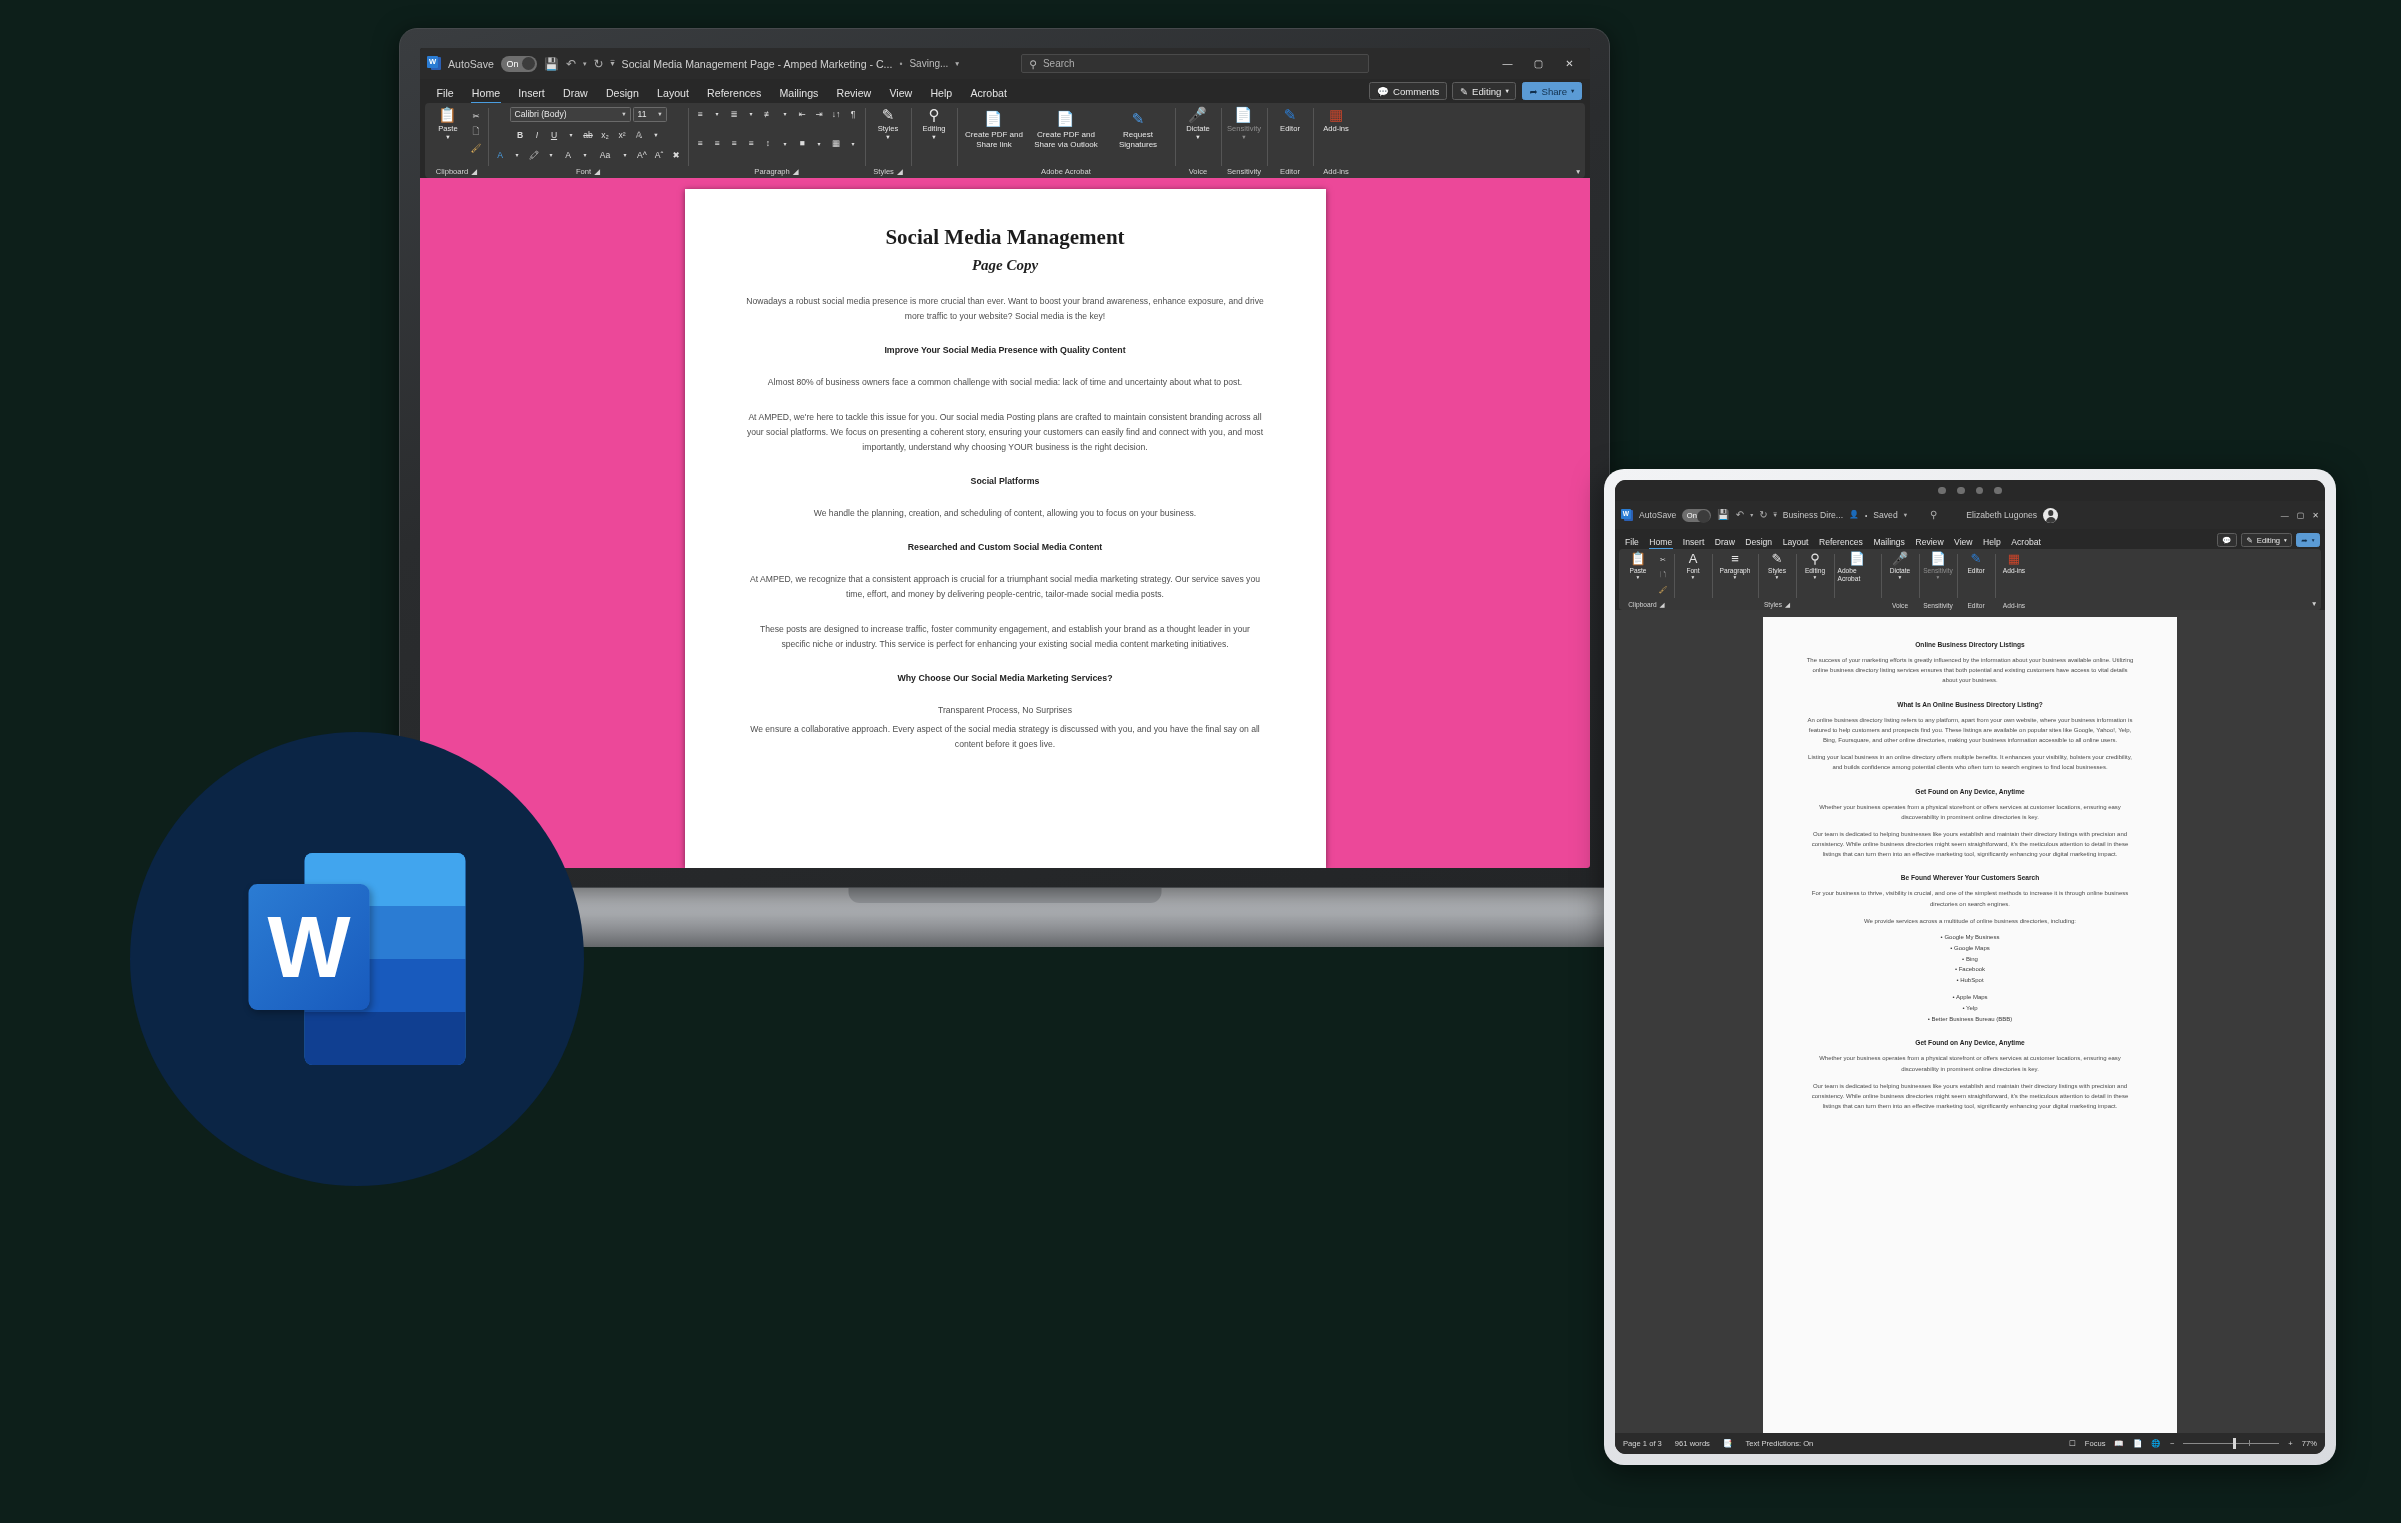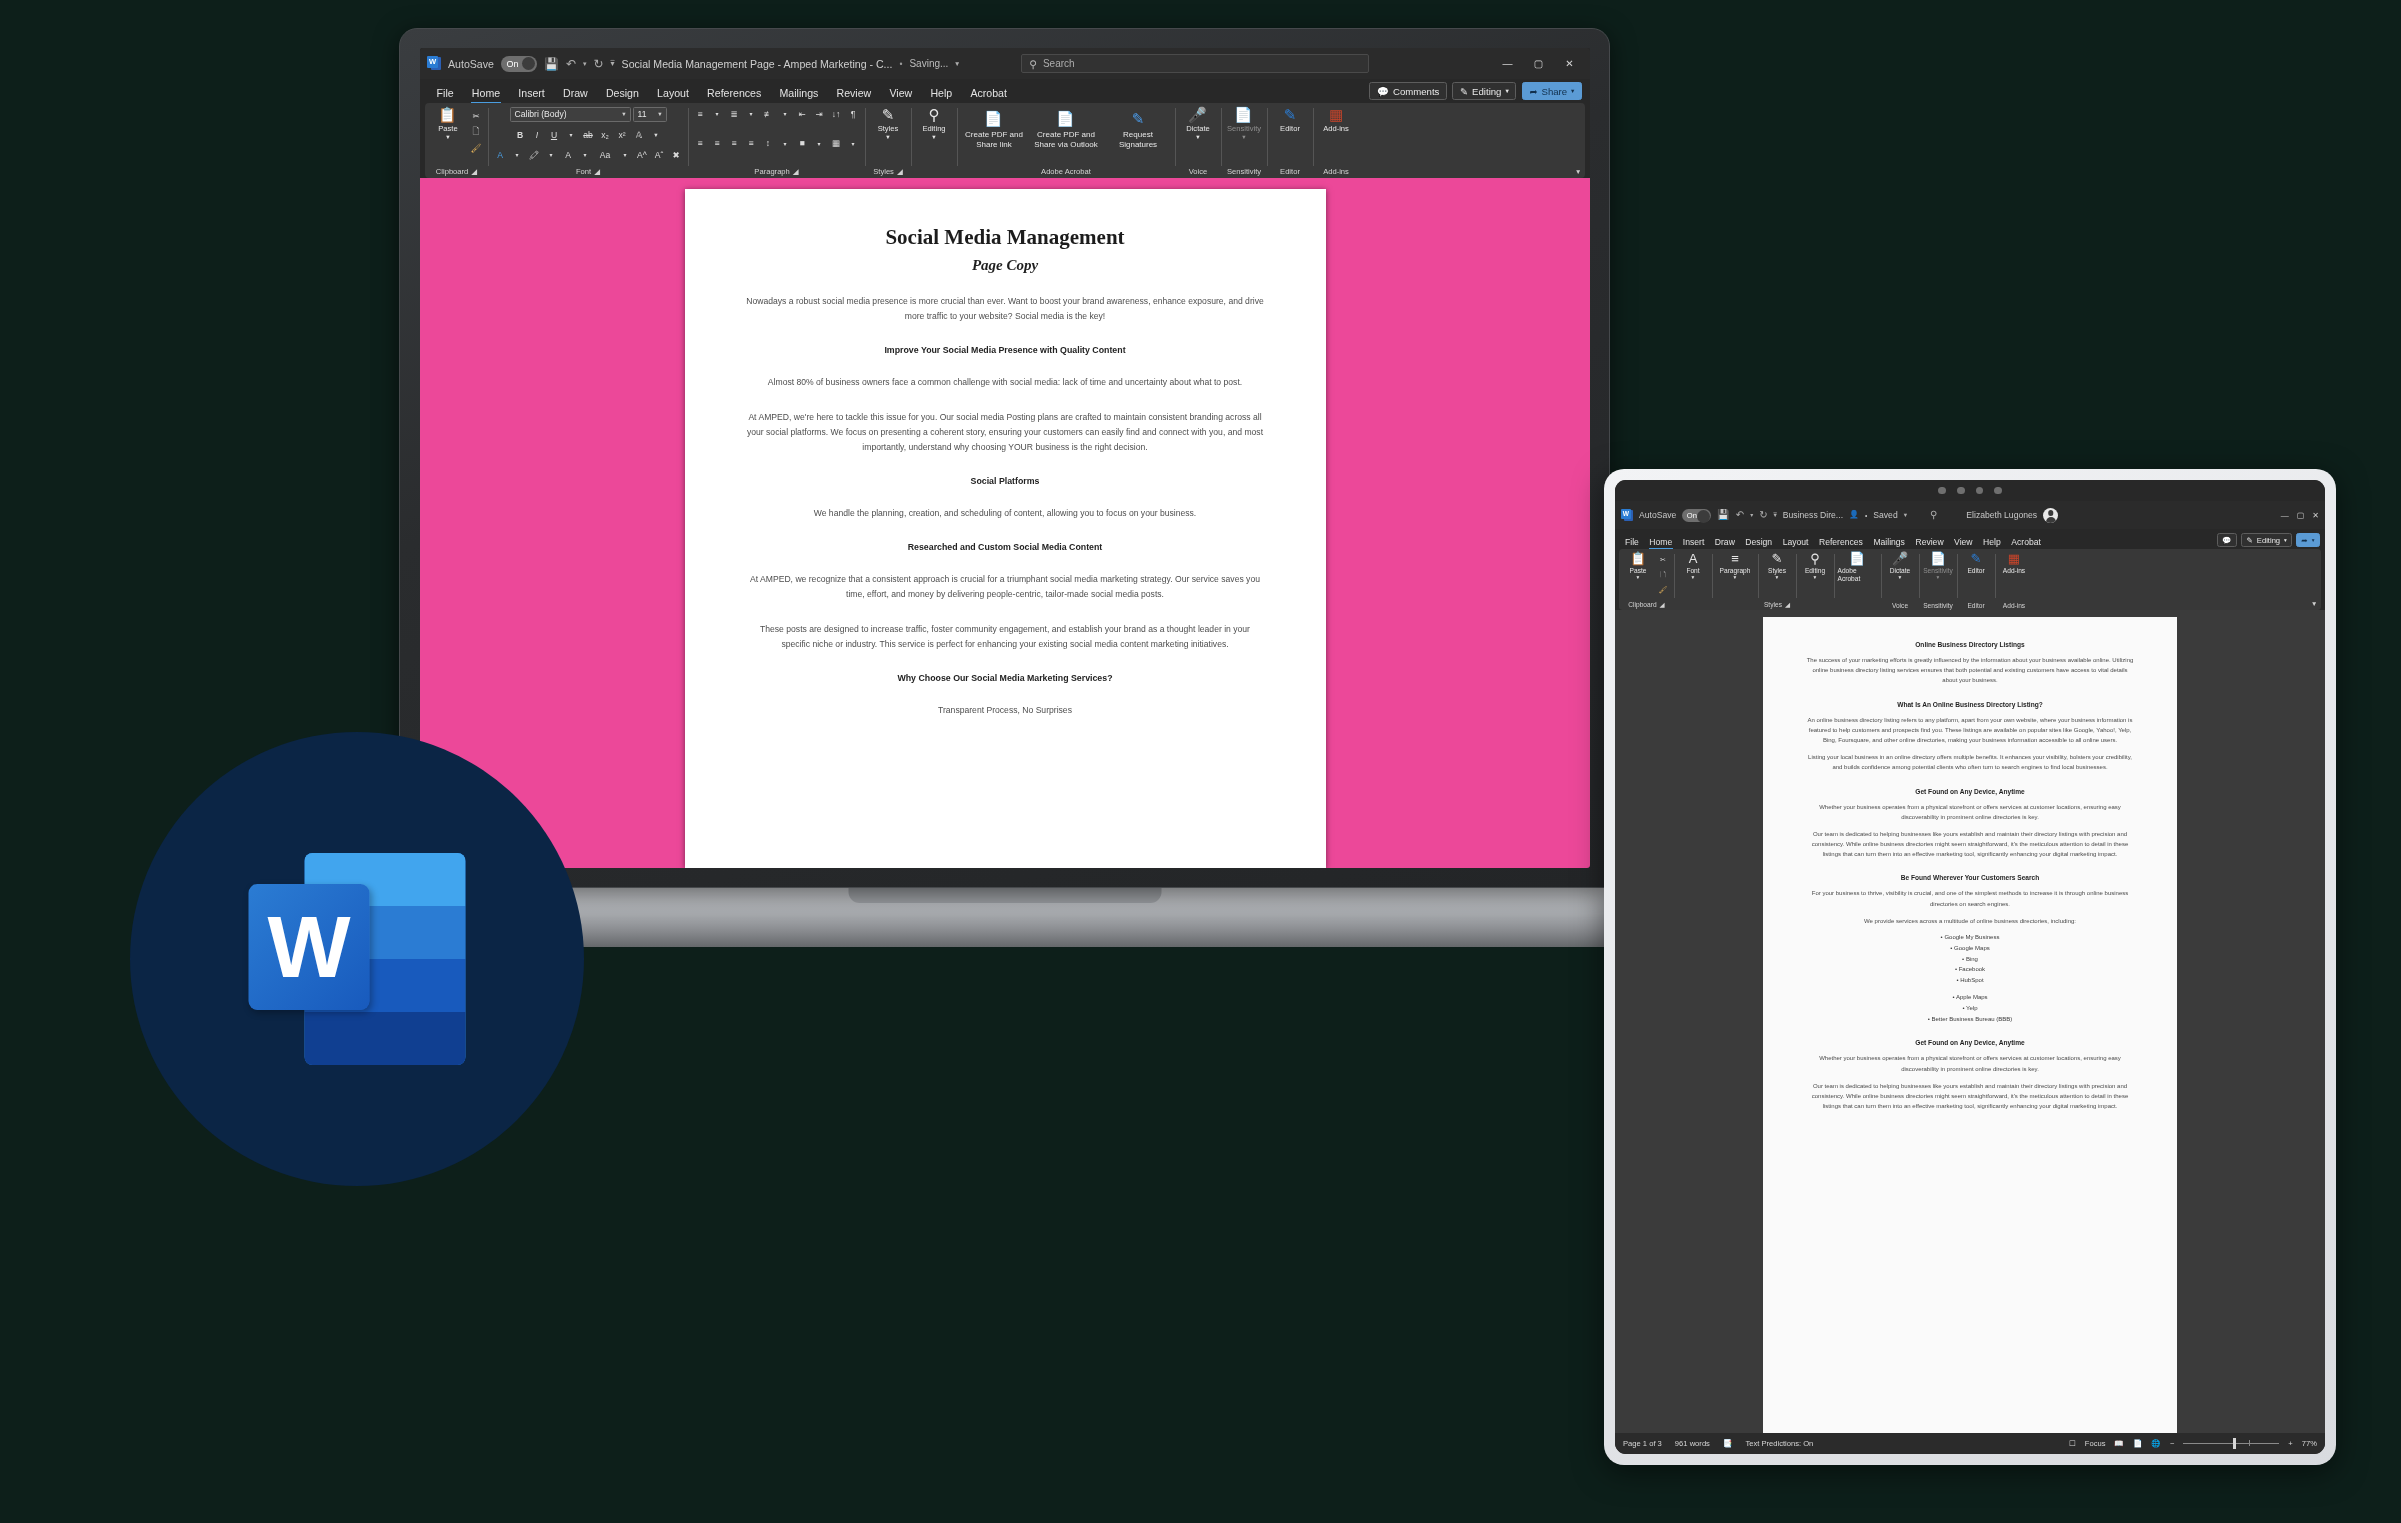--- a/index.html
+++ b/index.html
@@ -399,20 +399,21 @@
               <div class="d-h2">Improve Your Social Media Presence with Quality Content</div>
               <div class="d-p">Almost 80% of business owners face a common challenge with social media: lack of time and uncertainty about what to post.</div>
               <div class="d-p">At AMPED, we're here to tackle this issue for you. Our social media Posting plans are crafted to maintain consistent branding across all your social platforms. We focus on presenting a coherent story, ensuring your customers can easily find and connect with you, and most importantly, understand why choosing YOUR business is the right decision.</div>
               <div class="d-h2">Social Platforms</div>
               <div class="d-p">We handle the planning, creation, and scheduling of content, allowing you to focus on your business.</div>
               <div class="d-h2">Researched and Custom Social Media Content</div>
               <div class="d-p">At AMPED, we recognize that a consistent approach is crucial for a triumphant social media marketing strategy. Our service saves you time, effort, and money by delivering people-centric, tailor-made social media posts.</div>
               <div class="d-p">These posts are designed to increase traffic, foster community engagement, and establish your brand as a thought leader in your specific niche or industry. This service is perfect for enhancing your existing social media content marketing initiatives.</div>
               <div class="d-h2">Why Choose Our Social Media Marketing Services?</div>
               <div class="d-p" style="">Transparent Process, No Surprises</div>
+              <div class="d-p" style="margin-top:4px">We ensure a collaborative approach. Every aspect of the social media strategy is discussed with you, and you have the final say on all content before it goes live.</div>
             </div>
           </div>
 
         </div>
       </div>
     </div>
   </div>
 
   <div class="tablet">
     <div class="tablet-screen">

